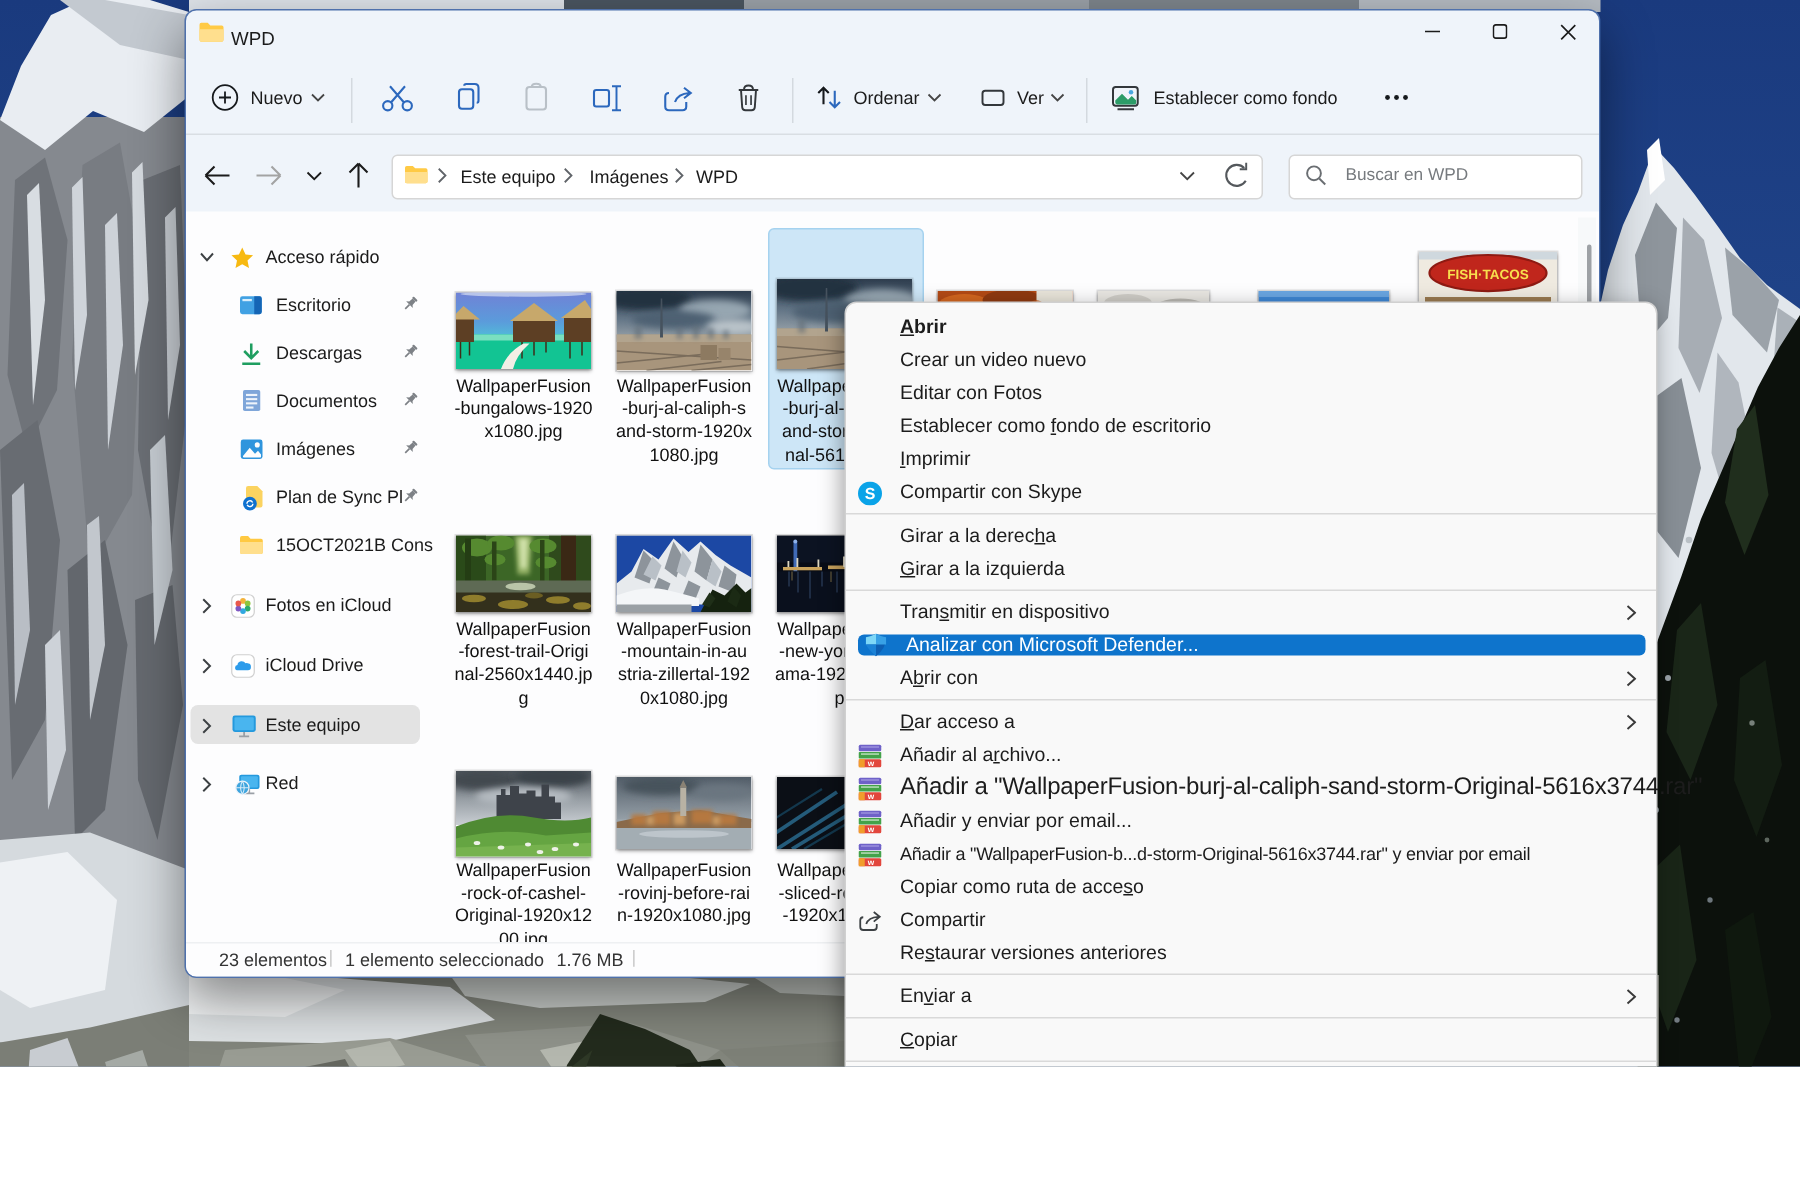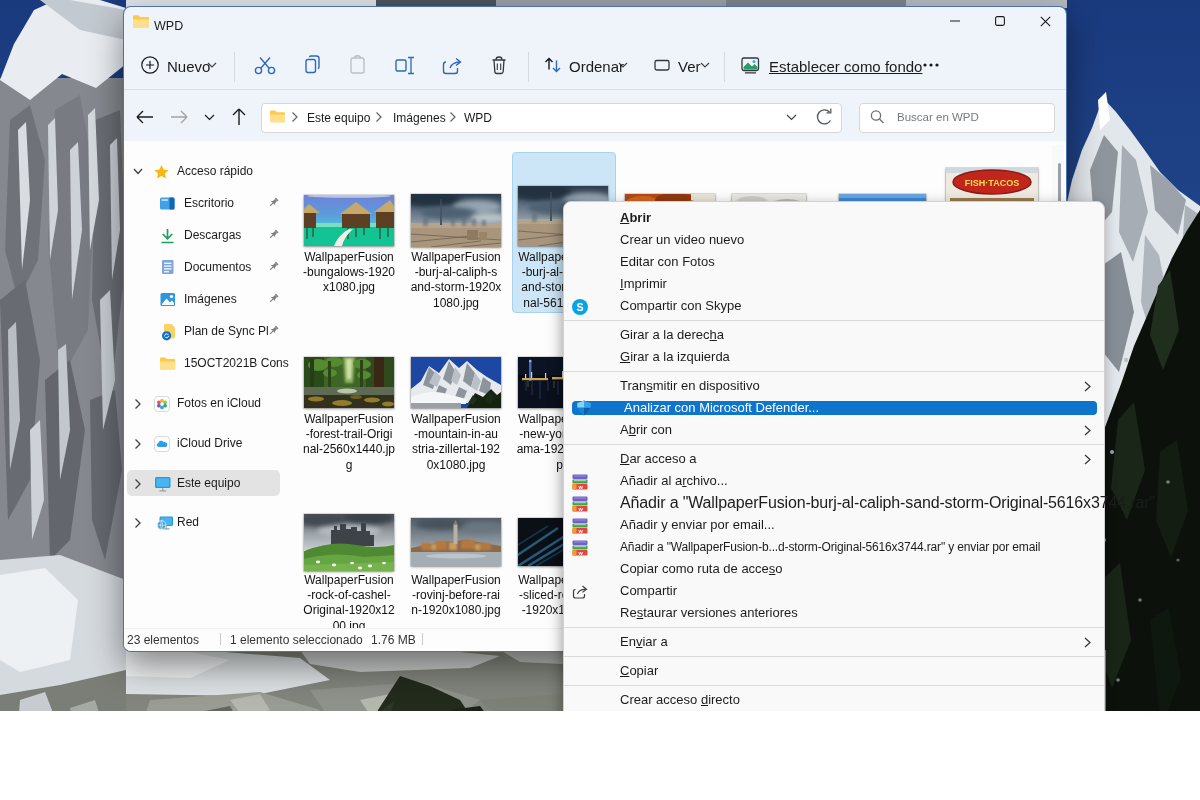--- a/index.html
+++ b/index.html
@@ -7,37 +7,37 @@
   #page { position:relative; width:1200px; height:711px; overflow:hidden; }
   .abs { position:absolute; }
   
   #win { position:absolute; left:123px; top:6px; width:944px; height:646px;
          background:#eff4fa; border:1px solid rgba(25,70,145,.75); border-radius:8px;
          box-shadow:0 14px 34px rgba(0,0,0,.45); }
   #winclip { position:absolute; inset:0; border-radius:7px; overflow:hidden; }
   #toolbar { position:absolute; left:0; top:38px; width:100%; height:45px;
              border-bottom:1px solid #d9dee3; }
   .tsep { position:absolute; top:7px; width:1px; height:30px; background:#d4d9df; }
-  .tool-txt { position:absolute; font-size:15px; color:#1b1b1b; top:13px; white-space:nowrap; }
+  .tool-txt { position:absolute; font-size:12px; color:#1b1b1b; top:13px; white-space:nowrap; }
   #addr { position:absolute; left:0; top:84px; width:100%; height:50px; }
   .ibox { position:absolute; background:#fff; border:1px solid #d6d6d6; border-radius:4px; height:30px; top:12px; }
   #content { position:absolute; left:0; top:134px; right:0; bottom:23px; background:#fdfdfe; }
   #statusbar { position:absolute; left:0; bottom:0; width:100%; height:23px; background:#fdfdfe;
                font-size:12px; color:#343434; border-top:1px solid #eef0f2;}
   
   .srow { position:absolute; font-size:12px; color:#1b1b1b; }
   
   .thumb { position:absolute; box-shadow:0 1px 2.5px rgba(0,0,0,.38), 0 0 0 1px rgba(0,0,0,.10); overflow:hidden; }
   .label { position:absolute; width:104px; text-align:center; font-size:12px; line-height:15.2px; color:#111; }
   
   #cmenu { position:absolute; left:563px; top:201px; width:542px; height:600px;
            background:#f9f9f9; border:1px solid #d0d0d0; border-radius:8px 8px 0 0;
            box-shadow:-2px 4px 14px rgba(0,0,0,.35); padding-top:5px;
            font-size:13px; color:#1c1c1c; z-index:50; }
-  .mi { position:relative; height:22px; line-height:22px; padding-left:56px; white-space:nowrap; }
+  .mi { position:relative; height:22px; line-height:22px; padding-left:36px; white-space:nowrap; }
   .msep { height:1px; background:#d9d9d9; margin:3px 0; }
   .marr { position:absolute; right:13px; top:0; font-size:14px; color:#444; }
   .mico { position:absolute; left:8px; top:3px; width:16px; height:16px; }
 </style>
 </head>
 <body>
 <div id="page">
   <svg width="0" height="0" style="position:absolute">
     <defs>
       <filter id="b1" x="-30%" y="-30%" width="160%" height="160%">
@@ -242,21 +242,21 @@
               <circle cx="807" cy="20" r="1.6"></circle>
               <circle cx="813" cy="20" r="1.6"></circle>
           </g>
 
           <path d="M495 18 L499 22 L503 18" fill="none" stroke="#454545" stroke-width="1.2"></path>
           <path d="M577 18 L581 22 L585 18" fill="none" stroke="#454545" stroke-width="1.2"></path>
         </svg>
         <span class="tool-txt" style="left:43px;">Nuevo</span>
         <span class="tool-txt" style="left:445px;">Ordenar</span>
         <span class="tool-txt" style="left:554px;">Ver</span>
-        <span class="tool-txt" style="left:645px;text-decoration:underline;">Establecer como fondo</span>
+        <span class="tool-txt" style="left:645px;">Establecer como fondo</span>
         <div class="tsep" style="left:110px;"></div>
         <div class="tsep" style="left:404px;"></div>
         <div class="tsep" style="left:600px;"></div>
       </div>
       <div id="addr">
         <div class="ibox" style="left:137px;width:581px;"></div>
         <div class="ibox" style="left:735px;width:196px;"></div>
         <svg class="abs" style="left:0;top:0" width="944" height="50" viewBox="0 0 944 50">
           <g fill="none" stroke-width="1.4">
             <path d="M13 26 L29 26 M13 26 L19 20 M13 26 L19 32" stroke="#1b1b1b"></path>
@@ -675,33 +675,34 @@
           <div class="label" style="left:387px;top:109px;">WallpaperFusion<br>-burj-al-caliph-s<br>and-storm-Origi<br>nal-5616x3744</div>
           <div class="label" style="left:173px;top:271px;">WallpaperFusion<br>-forest-trail-Origi<br>nal-2560x1440.jp<br>g</div>
           <div class="label" style="left:280px;top:271px;">WallpaperFusion<br>-mountain-in-au<br>stria-zillertal-192<br>0x1080.jpg</div>
           <div class="label" style="left:387px;top:271px;">WallpaperFusion<br>-new-york-panor<br>ama-1920x1080.j<br>pg</div>
           <div class="label" style="left:173px;top:432px;">WallpaperFusion<br>-rock-of-cashel-<br>Original-1920x12<br>00.jpg</div>
           <div class="label" style="left:280px;top:432px;">WallpaperFusion<br>-rovinj-before-rai<br>n-1920x1080.jpg</div>
           <div class="label" style="left:387px;top:432px;">WallpaperFusion<br>-sliced-rock-Orig<br>-1920x1080.jpg</div>
         </div>
       </div>
       <div id="statusbar">
-        <span style="position:absolute;left:3px;top:4px;">23 elementos</span>
+        <span style="position:absolute;left:22px;top:4px;">23 elementos</span>
         <span style="position:absolute;left:95px;top:2px;color:#c9c9c9;">|</span>
         <span style="position:absolute;left:106px;top:4px;">1 elemento seleccionado</span>
         <span style="position:absolute;left:247px;top:4px;">1.76 MB</span>
         <span style="position:absolute;left:297px;top:2px;color:#c9c9c9;">|</span>
       </div>
     </div>
   </div>
 
   <div id="cmenu">
     <div class="mi" style="font-weight:bold;"><u>A</u>brir</div>
     <div class="mi">Crear un video nuevo</div>
     <div class="mi">Editar con Fotos</div>
+    <div class="mi">Establecer como <u>f</u>ondo de escritorio</div>
     <div class="mi"><u>I</u>mprimir</div>
     <div class="mi">
       <svg class="mico" style="top:3.5px" width="15" height="15" viewBox="0 0 15 15">
         <circle cx="7.5" cy="7.5" r="7.5" fill="#0aa3e8"></circle>
         <text x="7.5" y="11" text-anchor="middle" font-size="10" font-weight="bold" fill="#fff" font-family="Liberation Sans">S</text>
       </svg>Compartir con Skype</div>
     <div class="msep"></div>
     <div class="mi">Girar a la derec<u>h</u>a</div>
     <div class="mi"><u>G</u>irar a la izquierda</div>
     <div class="msep"></div>

